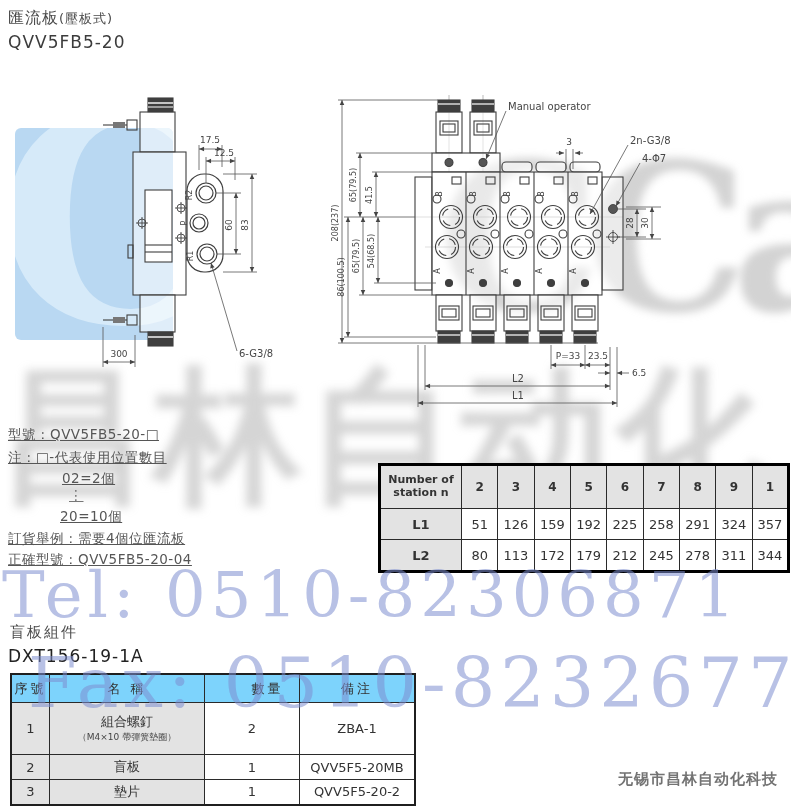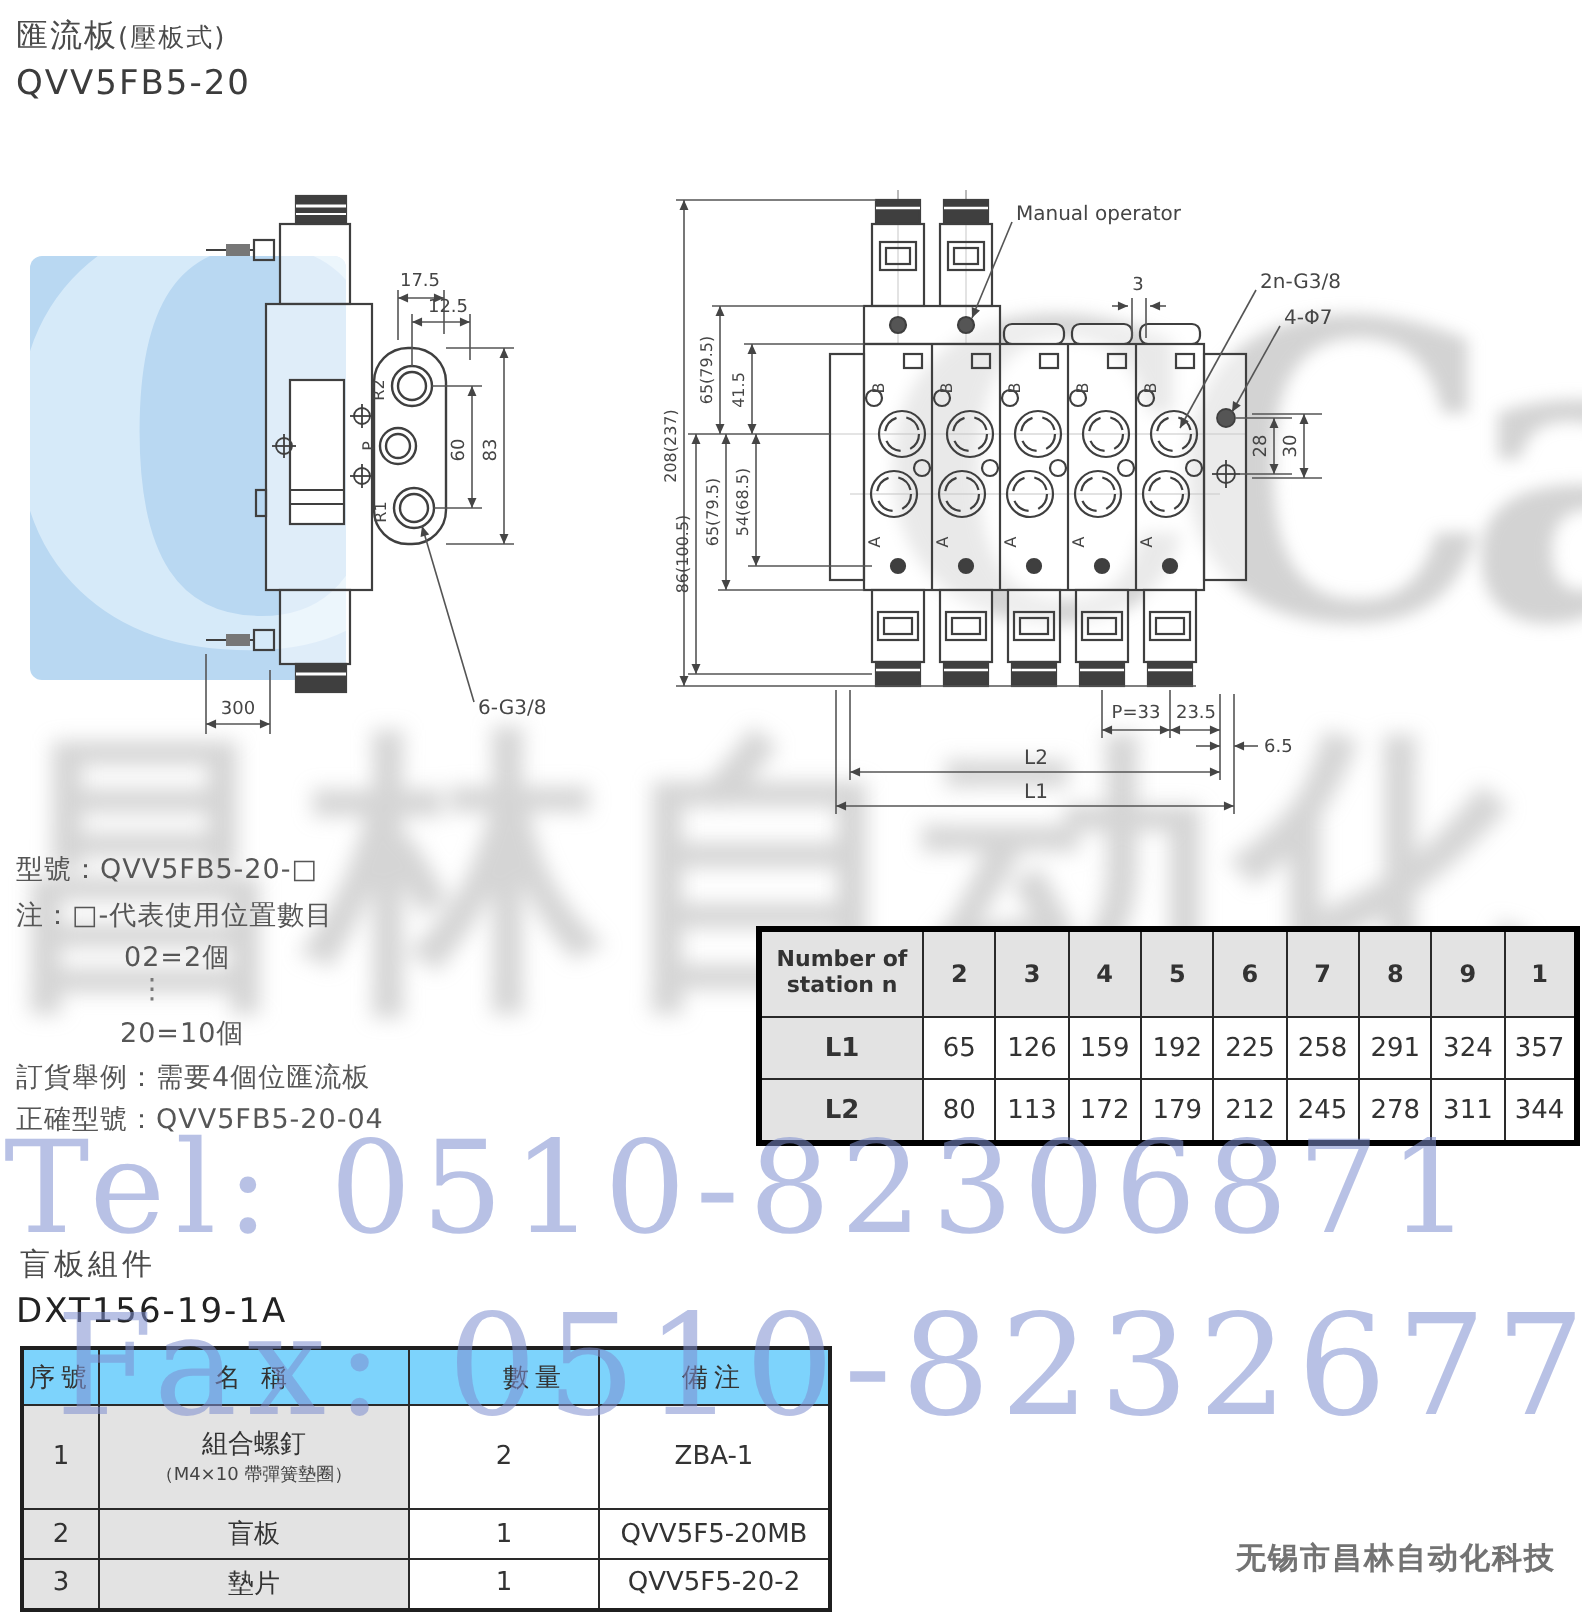--- a/index.html
+++ b/index.html
@@ -27,21 +27,21 @@
           letter-spacing:5px;color:rgba(125,142,208,.55);z-index:5;white-space:nowrap;}
   
   .ldraw{left:95px;top:95px;z-index:2;}
   .rdraw{left:330px;top:95px;z-index:2;}
   svg text{font-family:"DejaVu Sans",sans-serif;fill:#454545;stroke:none;}
   .dtxt{font-size:9px;}
   .dtxt2{font-size:8px;}
   .ltxt{font-size:10px;}
   .ptxt{font-size:8px;}
   
-  .ord{color:#565656;font-size:13.5px;z-index:2;letter-spacing:.5px;}
+  .ord{color:#565656;font-size:13.5px;z-index:2;letter-spacing:.5px;text-decoration:underline;}
   
   table{border-collapse:collapse;table-layout:fixed;z-index:2;}
   td{border:1px solid #2a2a2a;text-align:center;vertical-align:middle;color:#333;}
   .sttable{left:378px;top:463px;width:412px;}
   .sttable td{font-size:13px;height:28px;background:#fff;}
   .sttable tr:first-child td{background:#e3e3e3;font-weight:bold;font-size:12px;height:40px;}
   .sttable td:first-child{background:#e3e3e3;font-weight:bold;width:78px;}
   .sttable tr:first-child td:first-child{font-size:11px;line-height:1.15;}
   .sttable{border:3px solid #000000;padding-left:32px;}
   .bp-title{left:10px;top:623px;font-size:15px;color:#4a4a4a;letter-spacing:2px;z-index:2;}
@@ -383,21 +383,21 @@
       <td>4</td>
       <td>5</td>
       <td>6</td>
       <td>7</td>
       <td>8</td>
       <td>9</td>
       <td>1</td>
     </tr>
     <tr>
       <td>L1</td>
-      <td>65</td>
+      <td>51</td>
       <td>126</td>
       <td>159</td>
       <td>192</td>
       <td>225</td>
       <td>258</td>
       <td>291</td>
       <td>324</td>
       <td>357</td>
     </tr>
     <tr>

